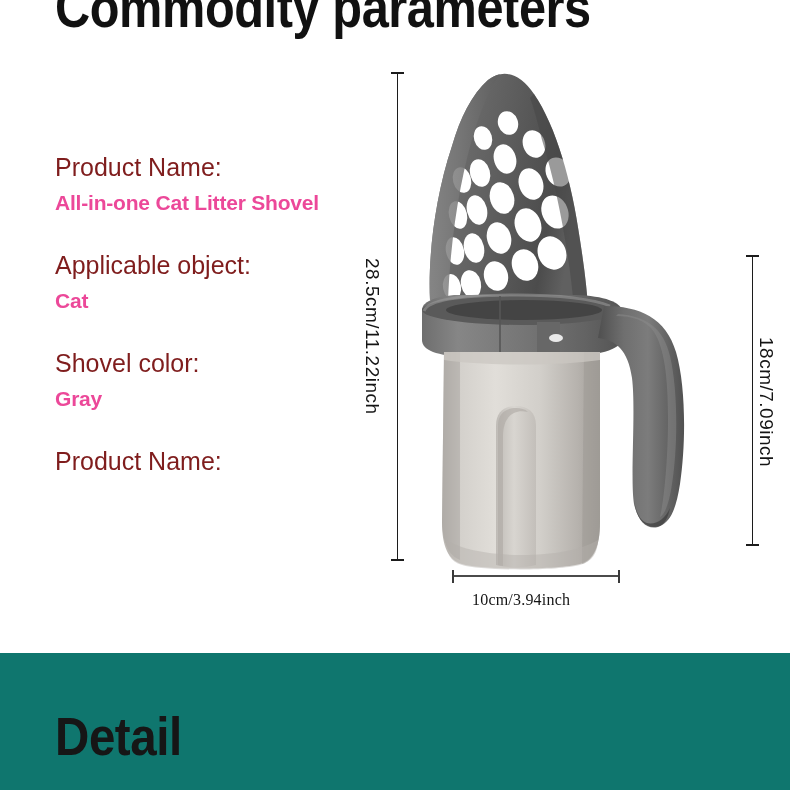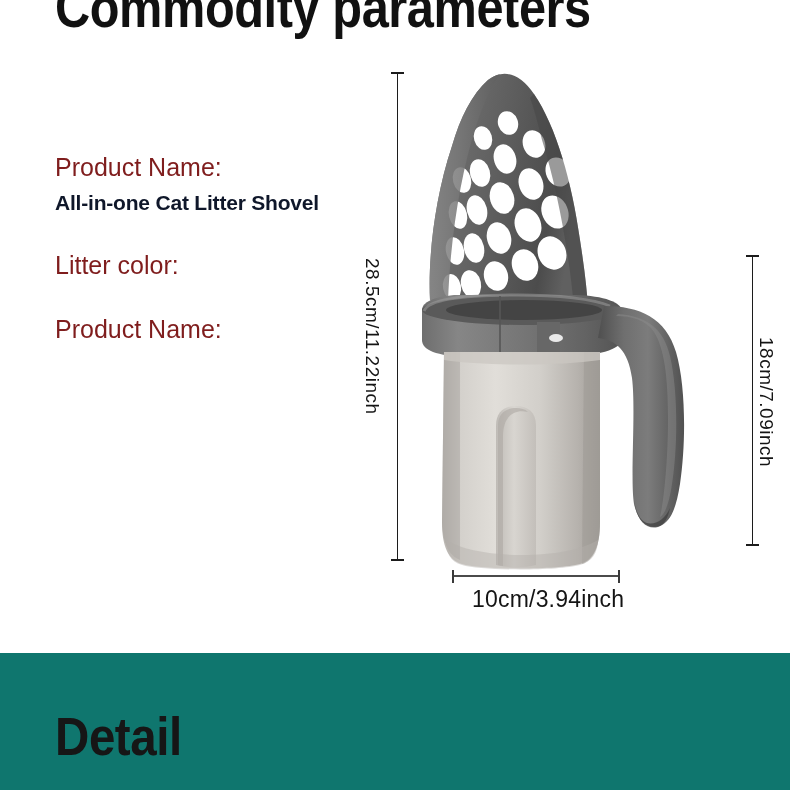--- a/index.html
+++ b/index.html
@@ -40,21 +40,21 @@
 
   
   .spec-list{position:absolute;left:55px;top:150px;width:330px;}
   .spec-row{margin-bottom:30px;}
   .spec-row:last-child{margin-bottom:0;}
   .spec-label{
     font-size:25px;line-height:34px;font-weight:400;color:#7f1d1d;
     letter-spacing:0px;white-space:nowrap;
   }
   .spec-value{
-    font-size:21px;line-height:30px;font-weight:700;color:#0f172a;
+    font-size:21px;line-height:30px;font-weight:700;color:#ec4899;
     letter-spacing:-0.2px;white-space:nowrap;margin-top:4px;
   }
 
   
   .product-art{
     position:absolute;left:408px;top:60px;width:350px;height:520px;
   }
   .product-art svg{display:block;width:100%;height:100%;}
 
   
@@ -73,22 +73,22 @@
   .dim-text-v{
     position:absolute;
     font-size:19px;line-height:19px;color:#141414;font-weight:400;
     white-space:nowrap;
     writing-mode:vertical-rl;
     transform-origin:center;
     letter-spacing:0.5px;
   }
   .dim-text-h{
     position:absolute;
-    font-size:23px;line-height:21px;color:#141414;font-weight:400;
-    white-space:nowrap;letter-spacing:0.2px;
+    font-size:16px;line-height:21px;color:#141414;font-weight:400;
+    white-space:nowrap;letter-spacing:0.2px;font-family:Liberation Serif, serif;
   }
 
   
   #dim-height-line{left:397px;top:73px;height:487px;}
   #dim-height-cap-top{left:391px;top:72px;}
   #dim-height-cap-bot{left:391px;top:559px;}
   #dim-height-text{left:363px;top:258px;}
 
   
   #dim-depth-line{left:752px;top:256px;height:289px;}
@@ -111,23 +111,28 @@
 
     <div class="title-commodity">Commodity parameters</div>
 
     <div class="spec-list">
 
       <div class="spec-row">
         <div class="spec-label">Product Name:</div>
         <div class="spec-value">All-in-one Cat Litter Shovel</div>
       </div>
 
-
       <div class="spec-row">
-        <div class="spec-label">Litter color:</div>
+        <div class="spec-label">Applicable object:</div>
+        <div class="spec-value">Cat</div>
+      </div>
+
+      <div class="spec-row">
+        <div class="spec-label">Shovel color:</div>
+        <div class="spec-value">Gray</div>
       </div>
 
       <div class="spec-row">
         <div class="spec-label">Product Name:</div>
       </div>
 
     </div>
 
     <div class="product-art">
       <svg viewBox="0 0 350 520" xmlns="http://www.w3.org/2000/svg" aria-hidden="true">

